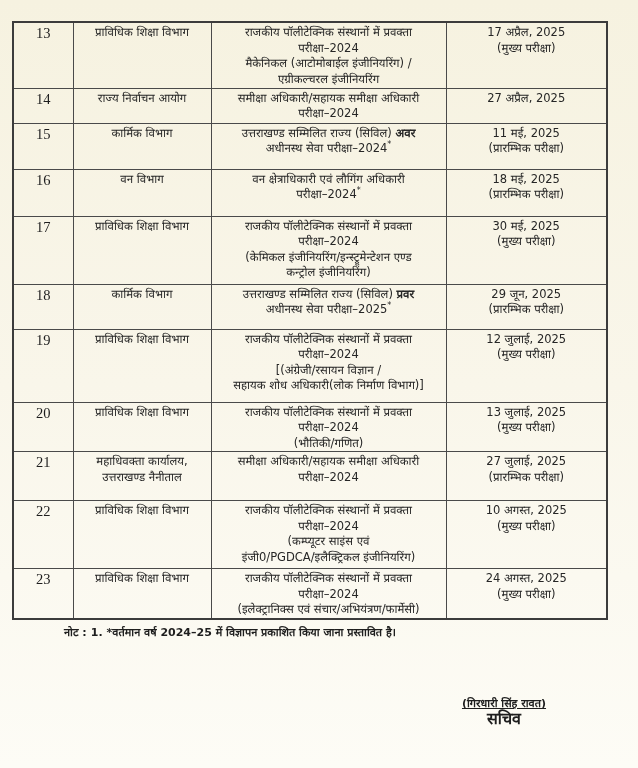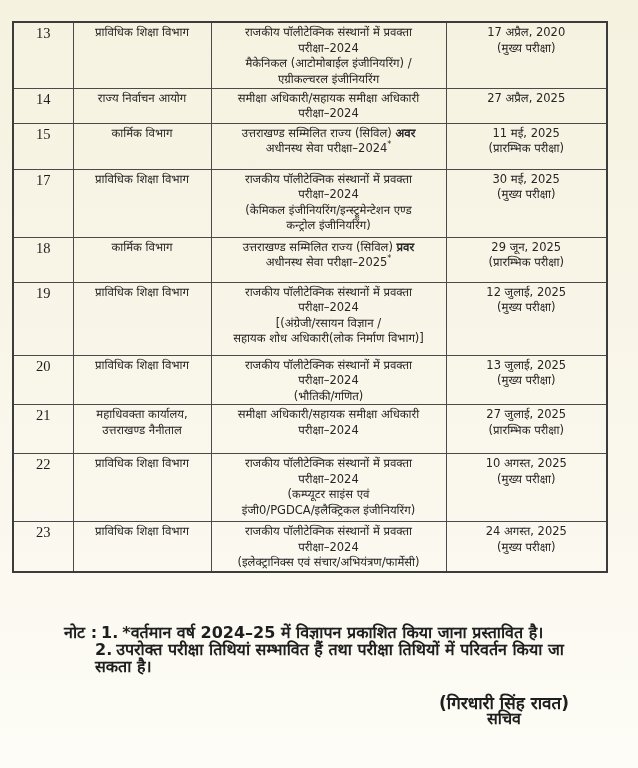--- a/index.html
+++ b/index.html
@@ -32,36 +32,36 @@
     font-size:14.5px;
     padding-top:3px;
     color:#1d1d1d;
   }
   td.exam-cell b{font-weight:700;}
   td sup{font-size:8px;line-height:0;}
   td .ln{white-space:normal;}
 
   .notes{
     position:absolute;left:64px;top:624px;width:520px;
-    font-size:16px;font-weight:700;line-height:17px;color:#1e1e1e;
+    font-size:11px;font-weight:700;line-height:17px;color:#1e1e1e;
   }
   .notes .row2{padding-left:31px;}
   .notes .nlabel{margin-right:4px;}
   .notes .nnum{margin-right:4px;}
 
   .signature{
     position:absolute;left:408px;top:681px;width:192px;
     text-align:center;color:#1e1e1e;
   }
   .signature .sd{
     font-family:"Liberation Serif","DejaVu Serif",serif;
     font-weight:700;font-size:12px;letter-spacing:1px;
   }
   .signature .name{
-    margin-top:15px;font-weight:700;font-size:17px;line-height:15px;
+    margin-top:15px;font-weight:700;font-size:11px;line-height:15px;text-decoration:underline;
   }
   .signature .title{
     font-weight:700;font-size:16px;line-height:16px;
   }
 </style>
 </head>
 <body>
 
 <div class="sheet">
 
@@ -78,21 +78,21 @@
           <td class="dept">
             <div class="ln">प्राविधिक शिक्षा विभाग</div>
           </td>
           <td class="exam-cell">
             <div class="ln"><span>राजकीय पॉलीटेक्निक संस्थानों में प्रवक्ता</span></div>
             <div class="ln"><span>परीक्षा–2024</span></div>
             <div class="ln"><span>मैकेनिकल (आटोमोबाईल इंजीनियरिंग) /</span></div>
             <div class="ln"><span>एग्रीकल्चरल इंजीनियरिंग</span></div>
           </td>
           <td class="date">
-            <div class="ln">17 अप्रैल, 2020</div>
+            <div class="ln">17 अप्रैल, 2025</div>
             <div class="ln">(मुख्य परीक्षा)</div>
           </td>
         </tr>
         <tr style="height: 35px;">
           <td class="sn">14</td>
           <td class="dept">
             <div class="ln">राज्य निर्वाचन आयोग</div>
           </td>
           <td class="exam-cell">
             <div class="ln"><span>समीक्षा अधिकारी/सहायक समीक्षा अधिकारी</span></div>
@@ -106,20 +106,34 @@
           <td class="sn">15</td>
           <td class="dept">
             <div class="ln">कार्मिक विभाग</div>
           </td>
           <td class="exam-cell">
             <div class="ln"><span>उत्तराखण्ड सम्मिलित राज्य (सिविल) </span><b>अवर</b></div>
             <div class="ln"><span>अधीनस्थ सेवा परीक्षा–2024</span><sup>*</sup></div>
           </td>
           <td class="date">
             <div class="ln">11 मई, 2025</div>
+            <div class="ln">(प्रारम्भिक परीक्षा)</div>
+          </td>
+        </tr>
+        <tr style="height: 47px;">
+          <td class="sn">16</td>
+          <td class="dept">
+            <div class="ln">वन विभाग</div>
+          </td>
+          <td class="exam-cell">
+            <div class="ln"><span>वन क्षेत्राधिकारी एवं लौगिंग अधिकारी</span></div>
+            <div class="ln"><span>परीक्षा–2024</span><sup>*</sup></div>
+          </td>
+          <td class="date">
+            <div class="ln">18 मई, 2025</div>
             <div class="ln">(प्रारम्भिक परीक्षा)</div>
           </td>
         </tr>
         <tr style="height: 68px;">
           <td class="sn">17</td>
           <td class="dept">
             <div class="ln">प्राविधिक शिक्षा विभाग</div>
           </td>
           <td class="exam-cell">
             <div class="ln"><span>राजकीय पॉलीटेक्निक संस्थानों में प्रवक्ता</span></div>
@@ -223,23 +237,20 @@
             <div class="ln">(मुख्य परीक्षा)</div>
           </td>
         </tr>
       </tbody>
   </table>
 
   <div class="notes">
     <div class="row1">
       <span class="nlabel">नोट :</span><span class="nnum">1.</span><span>*वर्तमान वर्ष 2024–25 में विज्ञापन प्रकाशित किया जाना प्रस्तावित है।</span>
     </div>
-    <div class="row2">
-      <span class="nnum">2.</span><span>उपरोक्त परीक्षा तिथियां सम्भावित हैं तथा परीक्षा तिथियों में परिवर्तन किया जा सकता है।</span>
-    </div>
   </div>
 
   <div class="signature">
     <div class="name">(गिरधारी सिंह रावत)</div>
     <div class="title">सचिव</div>
   </div>
 
 </div>
 
 </body></html>

